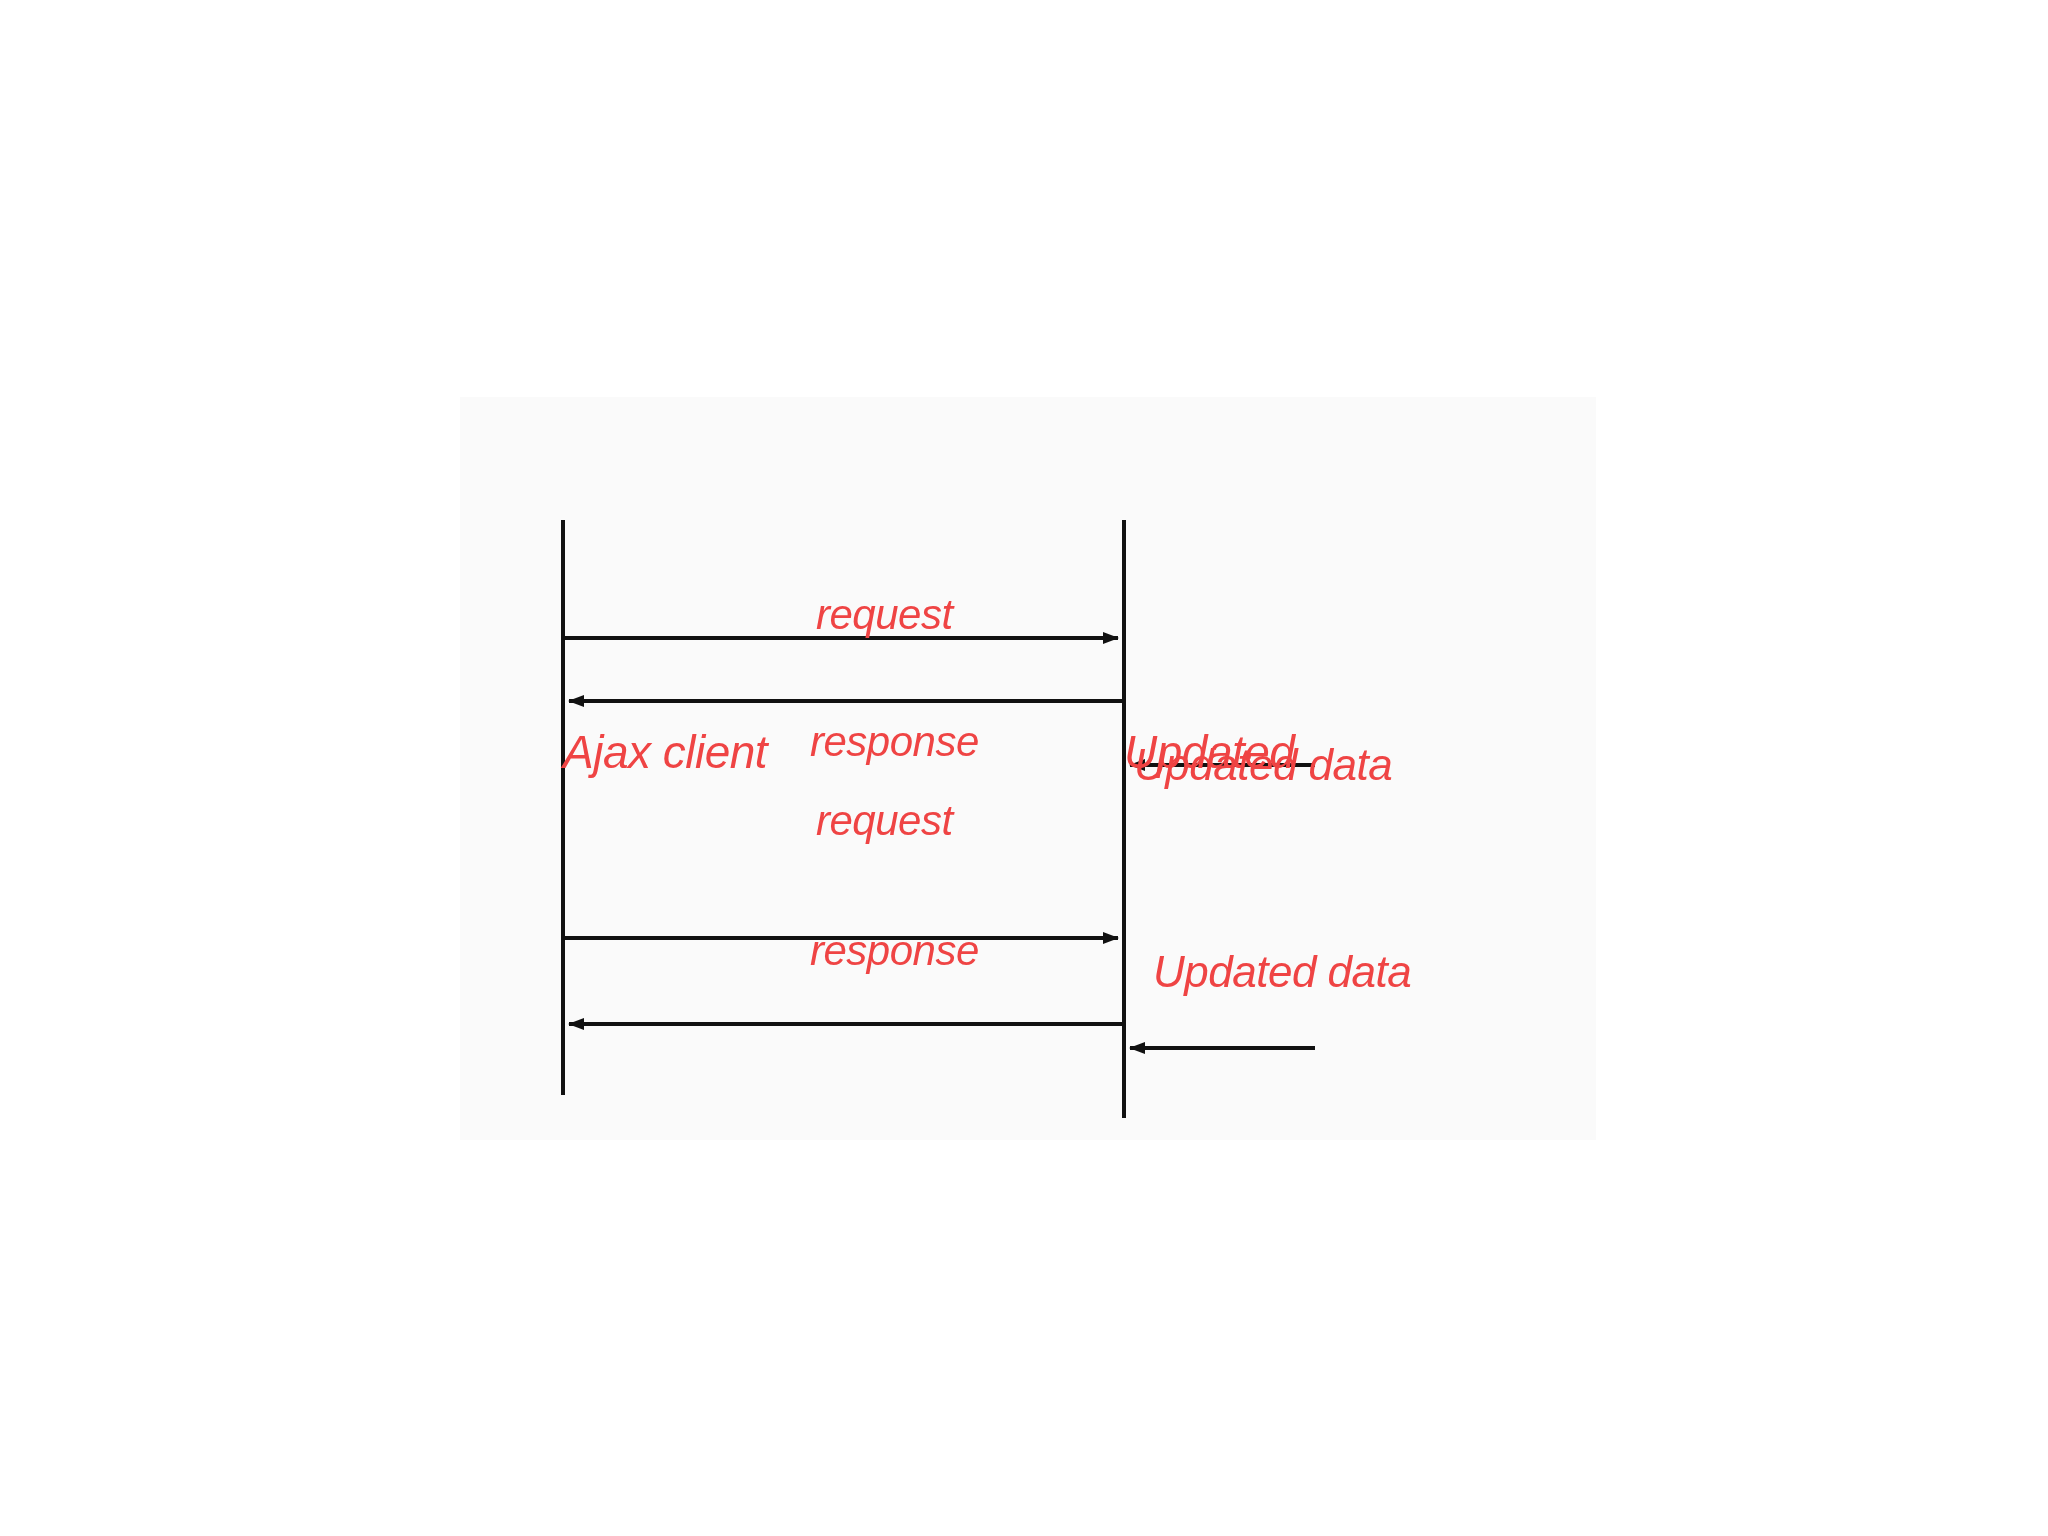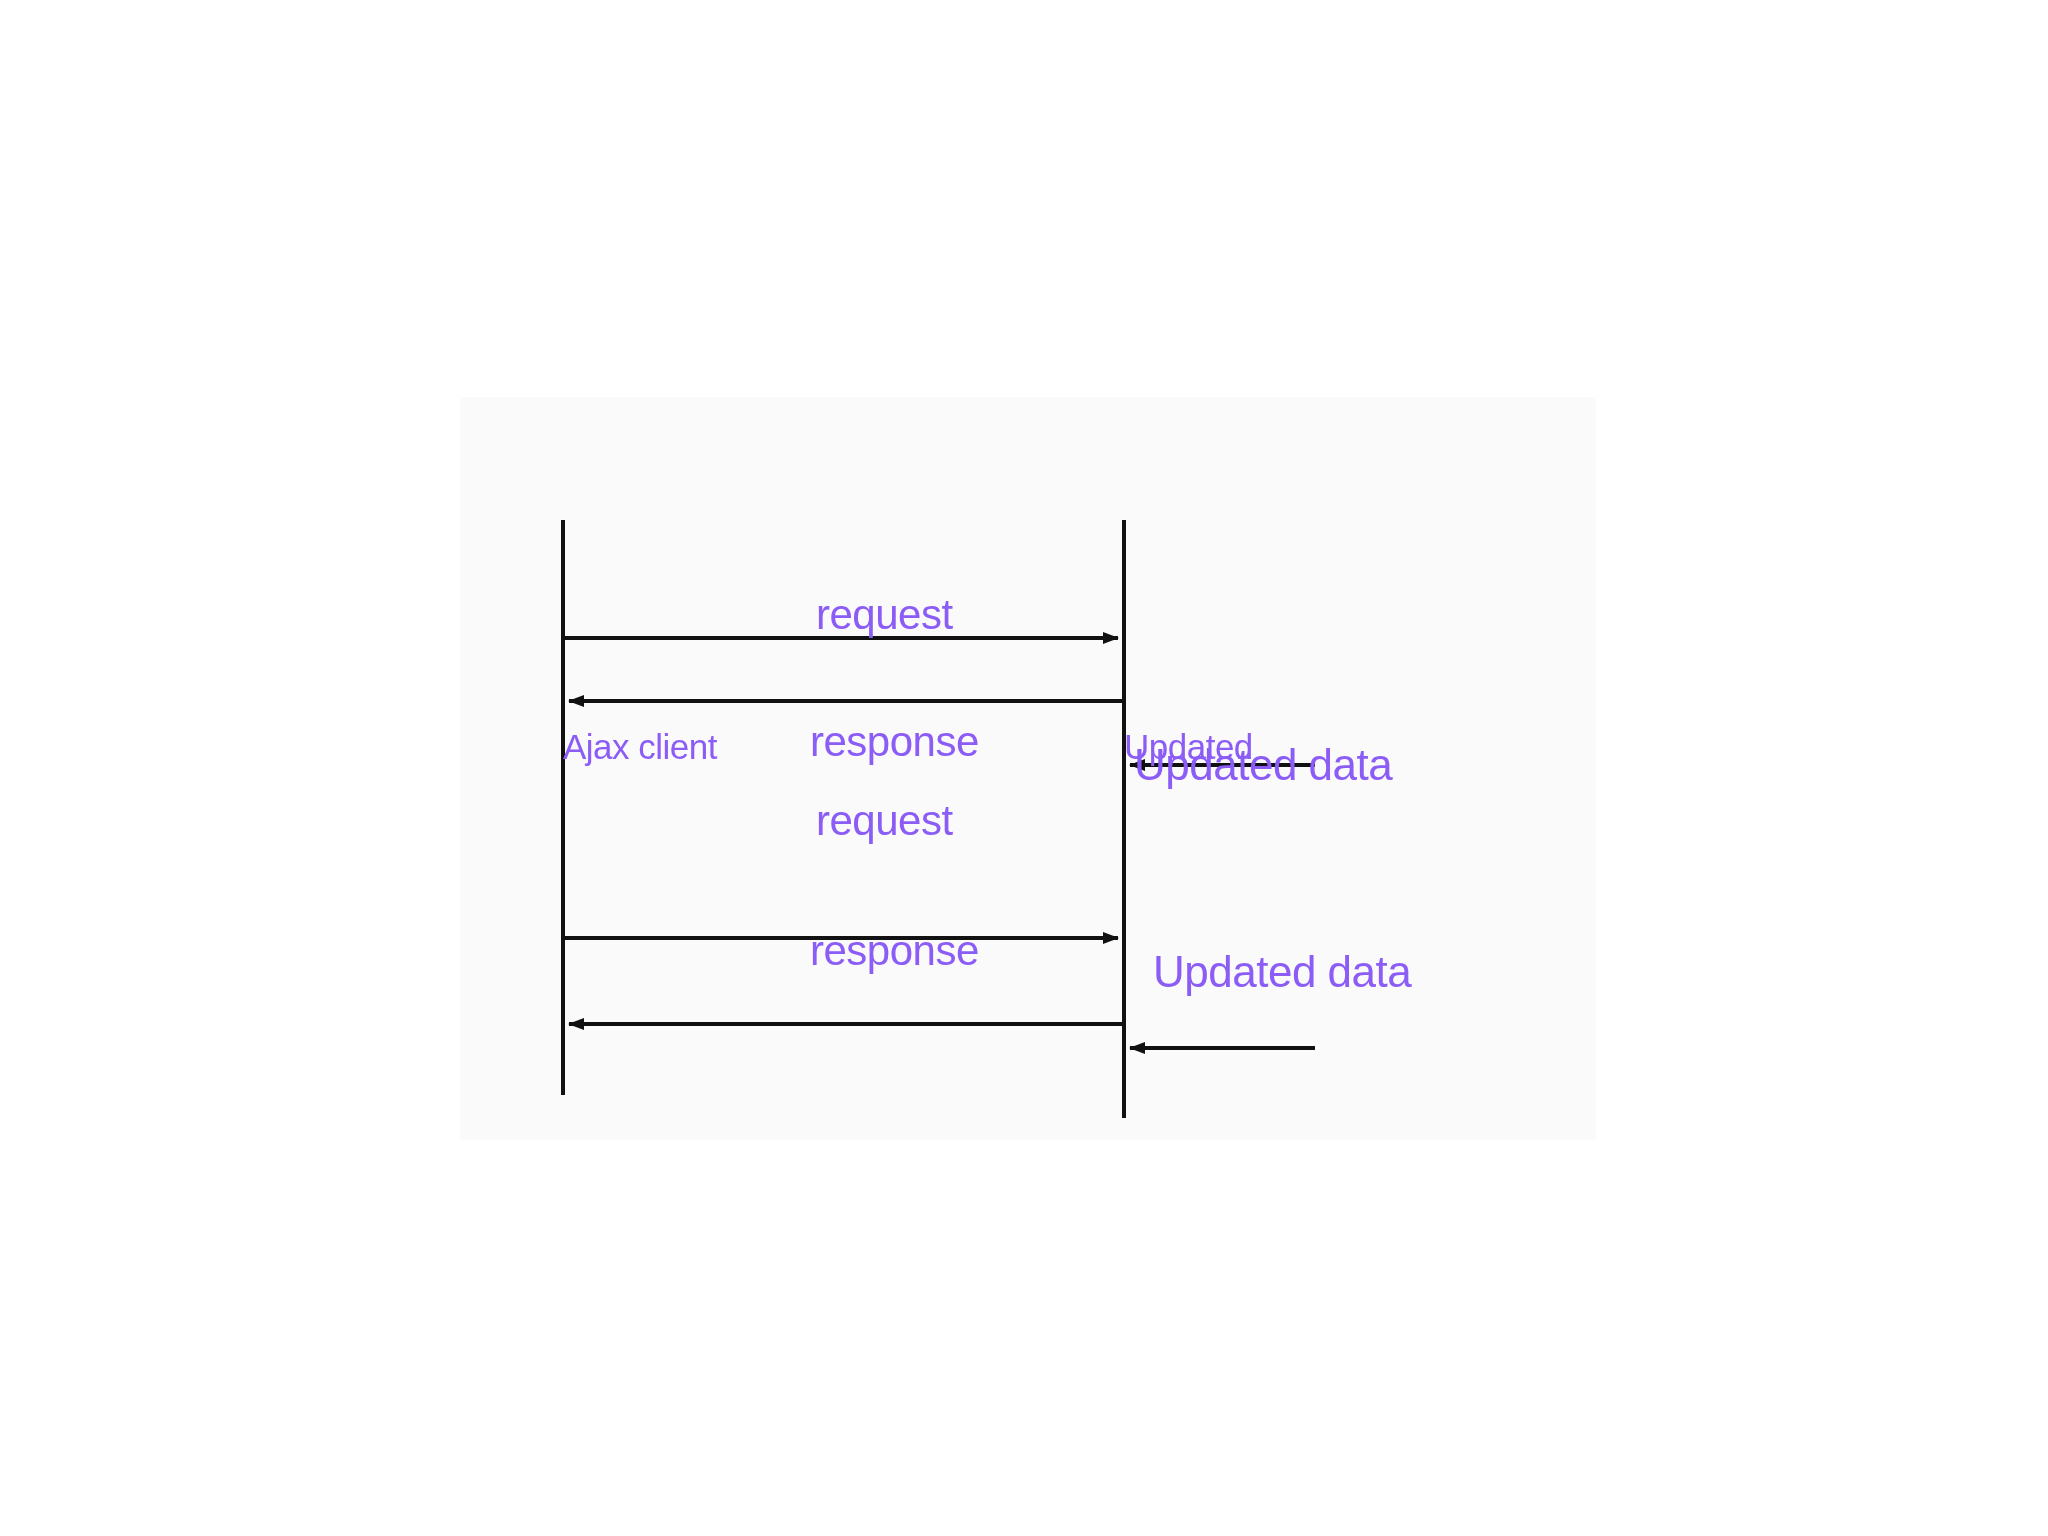--- a/index.html
+++ b/index.html
@@ -34,27 +34,28 @@
     top: 0;
     width: 1136px;
     height: 743px;
     display: block;
     overflow: visible;
   }
 
   
   .lbl {
     position: absolute;
-    color: #8b5cf6;
+    color: #ef4444;
     white-space: nowrap;
     line-height: 1;
     font-family: "Liberation Sans", "DejaVu Sans", sans-serif;
+    font-style: italic;
   }
   .participant-label {
-    font-size: 35px;
+    font-size: 46px;
     letter-spacing: -0.5px;
   }
   .message-label {
     font-size: 42px;
     letter-spacing: -0.5px;
   }
   .note-label {
     font-size: 44px;
     letter-spacing: -0.5px;
     margin-top: 44px;

